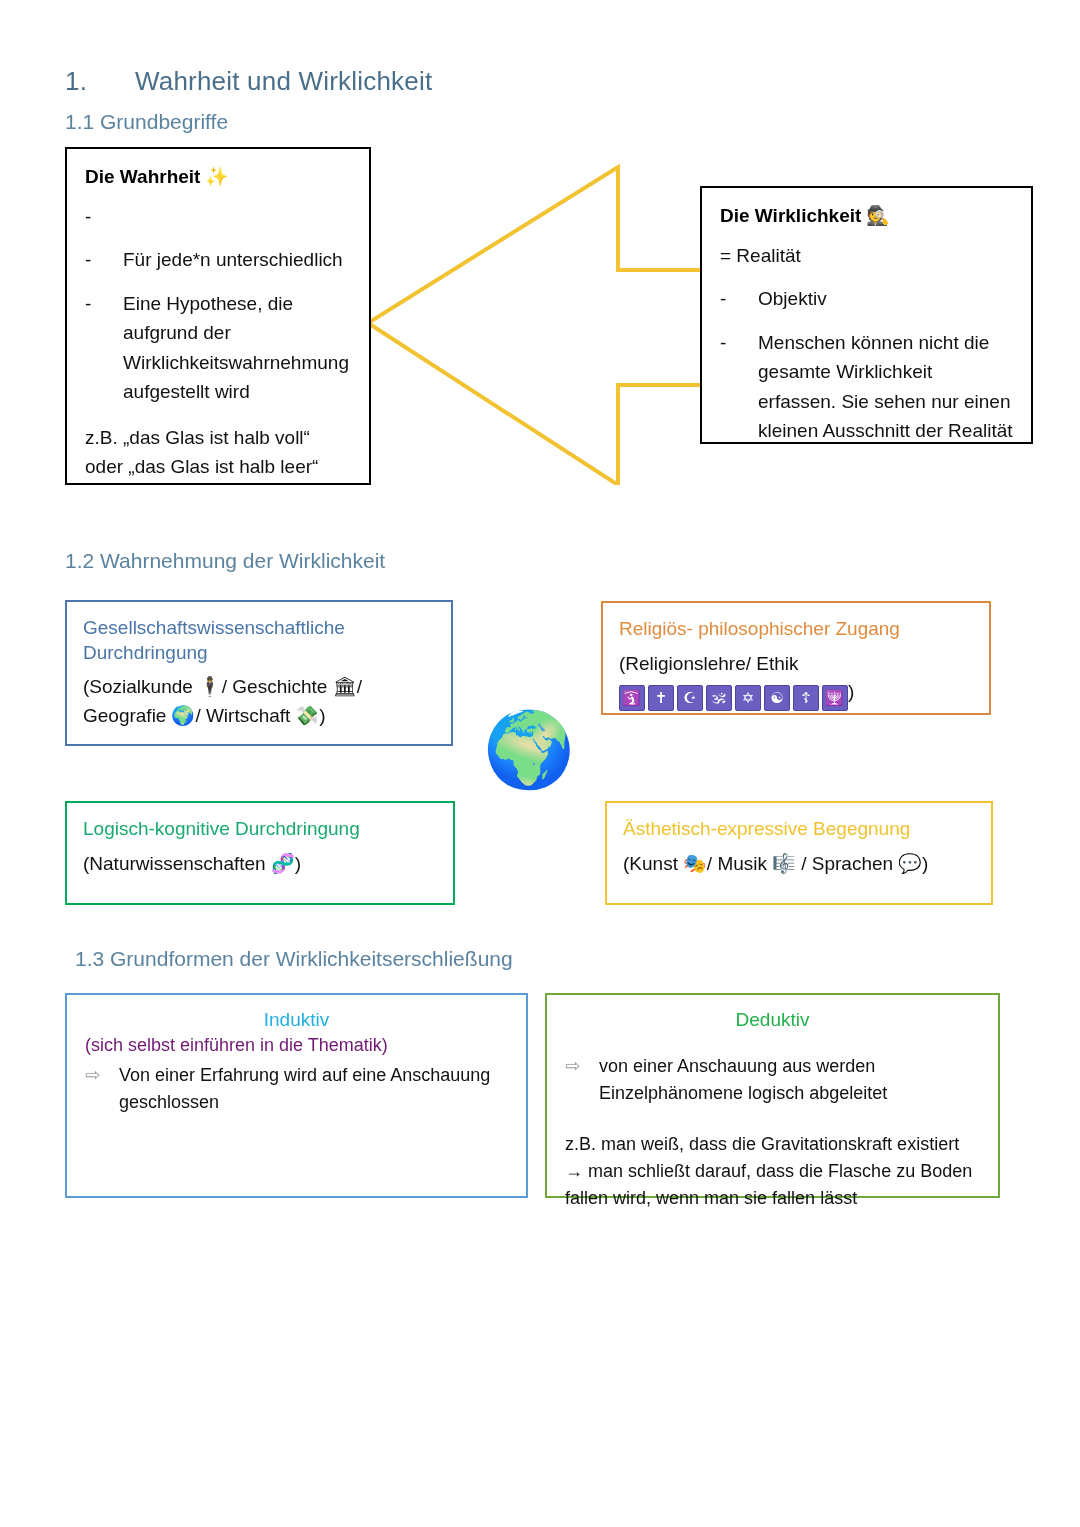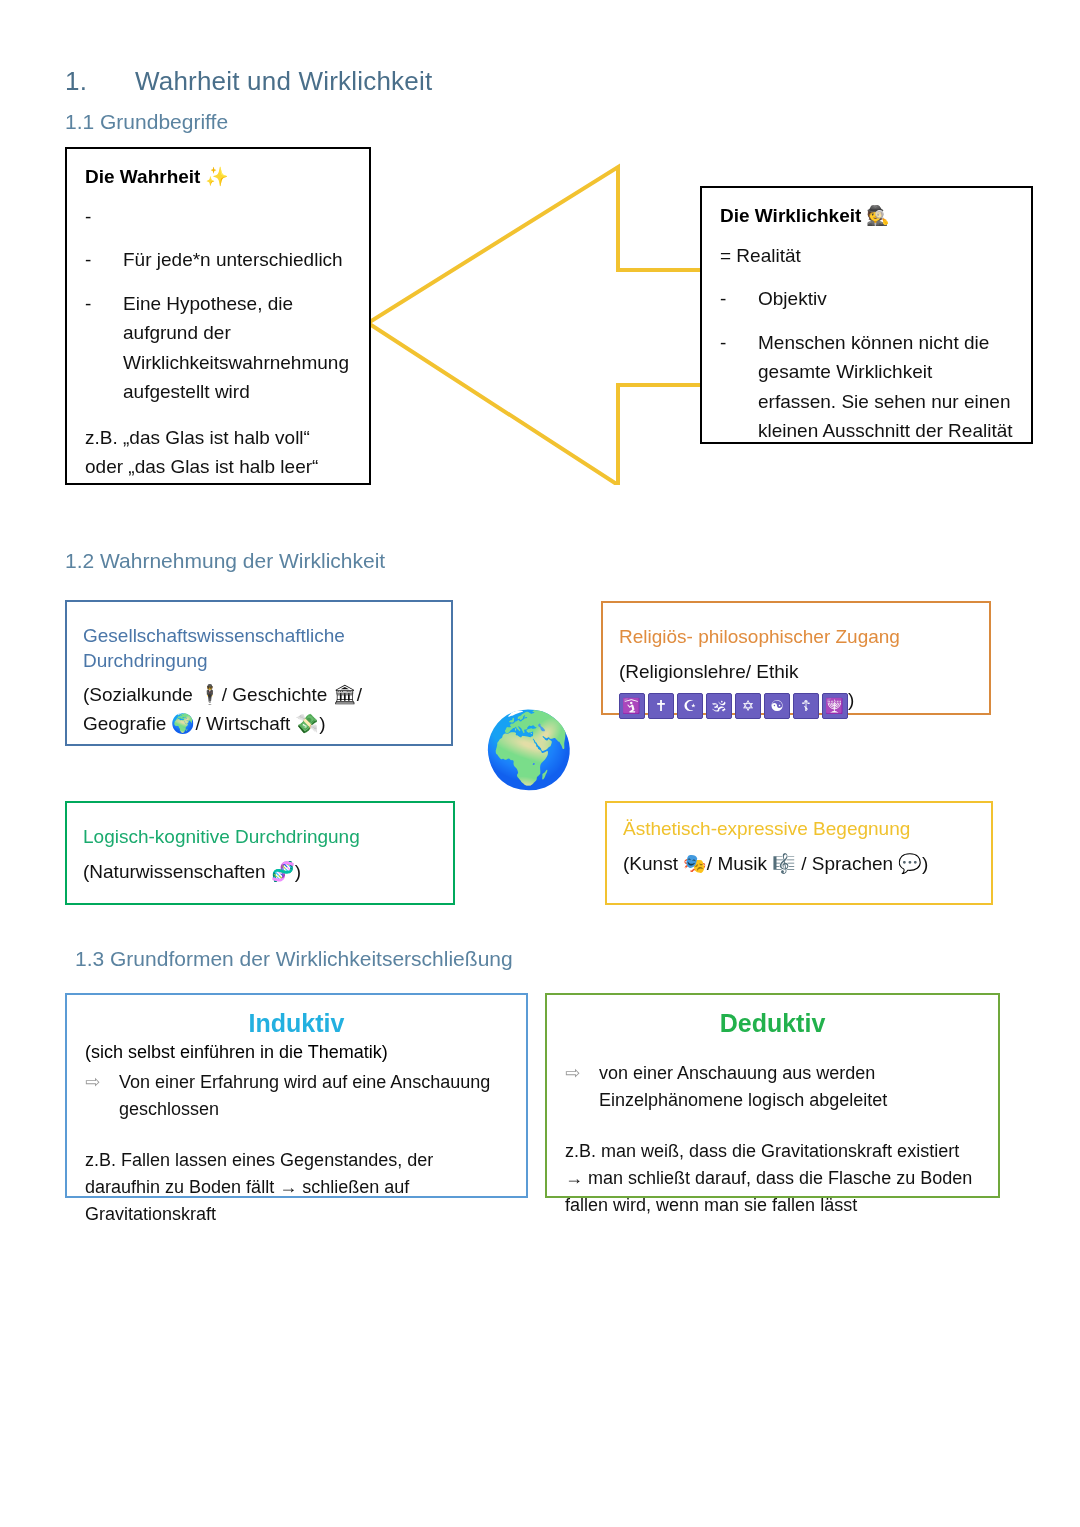--- a/index.html
+++ b/index.html
@@ -58,24 +58,24 @@
   
   #truth-box{left:65px;top:147px;width:306px;height:338px;padding:16px 16px 0 18px;}
   #reality-box{left:700px;top:186px;width:333px;height:258px;padding:16px 18px 0 18px;}
   #arrow-svg{position:absolute;left:360px;top:155px;width:350px;height:330px;}
   #perception-text{position:absolute;left:420px;top:250px;width:266px;}
 
   
   #q-social{left:65px;top:600px;width:388px;height:146px;padding:14px 16px;}
   #q-relig{left:601px;top:601px;width:390px;height:114px;padding:14px 16px;}
   #q-logic{left:65px;top:801px;width:390px;height:104px;padding:14px 16px;}
-  #q-aesth{left:605px;top:801px;width:388px;height:104px;padding:6px 16px;}
+  #q-aesth{left:605px;top:801px;width:388px;height:104px;padding:14px 16px;}
   #globe{position:absolute;left:483px;top:712px;font-size:74px;line-height:1;}
 
-  .q-head{font-size:19px;line-height:1.3;margin-top:8px;}
+  .q-head{font-size:19px;line-height:1.3;}
   .q-head.blue{color:#4a76a8;}
   .q-head.orange{color:#e08c3e;}
   .q-head.green{color:#1aaa6e;}
   .q-head.yellow{color:#f0c22e;}
   .q-body{font-size:19px;line-height:1.5;margin-top:8px;color:#111;}
 
   .relig-row{display:inline-flex;gap:3px;vertical-align:-5px;}
   .relig{
     width:24px;height:24px;
     background:#6a5ec0;
@@ -85,24 +85,24 @@
     line-height:24px;
     text-align:center;
     display:inline-block;
     border-radius:2px;
     font-family:"DejaVu Sans",sans-serif;
   }
 
   
   #ind-box{left:65px;top:993px;width:463px;height:205px;padding:14px 18px;}
   #ded-box{left:545px;top:993px;width:455px;height:205px;padding:14px 18px;}
-  .bx-title{text-align:center;font-weight:bold;font-size:25px;}
+  .bx-title{text-align:center;font-weight:normal;font-size:19px;}
   .bx-title.blue{color:#23b0e0;}
   .bx-title.green{color:#22b14c;}
-  .subtle{color:#000000;font-size:18px;line-height:1.4;margin-top:2px;}
+  .subtle{color:#701a75;font-size:18px;line-height:1.4;margin-top:2px;}
   .ex{font-size:18px;line-height:1.5;margin-top:24px;}
 
   .emoji{font-family:"DejaVu Sans",sans-serif;}
 </style>
 </head>
 <body>
 
 <div class="page">
 
   <div class="h1" style="left:65px;top:66px;">
@@ -194,21 +194,20 @@
 
   <div class="h2" style="left:75px;top:947px;">1.3 Grundformen der Wirklichkeitserschließung</div>
 
   <div class="box box-blue2" id="ind-box">
     <div class="bx-title blue">Induktiv</div>
     <div class="subtle">(sich selbst einführen in die Thematik)</div>
     <div class="abul">
       <span class="ar">⇨</span>
       <span class="atxt">Von einer Erfahrung wird auf eine Anschauung geschlossen</span>
     </div>
-    <div class="ex">z.B. Fallen lassen eines Gegenstandes, der daraufhin zu Boden fällt → schließen auf Gravitationskraft</div>
   </div>
 
   <div class="box box-green2" id="ded-box">
     <div class="bx-title green">Deduktiv</div>
     <div class="abul" style="margin-top:22px;">
       <span class="ar">⇨</span>
       <span class="atxt">von einer Anschauung aus werden Einzelphänomene logisch abgeleitet</span>
     </div>
     <div class="ex">z.B. man weiß, dass die Gravitationskraft existiert → man schließt darauf, dass die Flasche zu Boden fallen wird, wenn man sie fallen lässt</div>
   </div>

